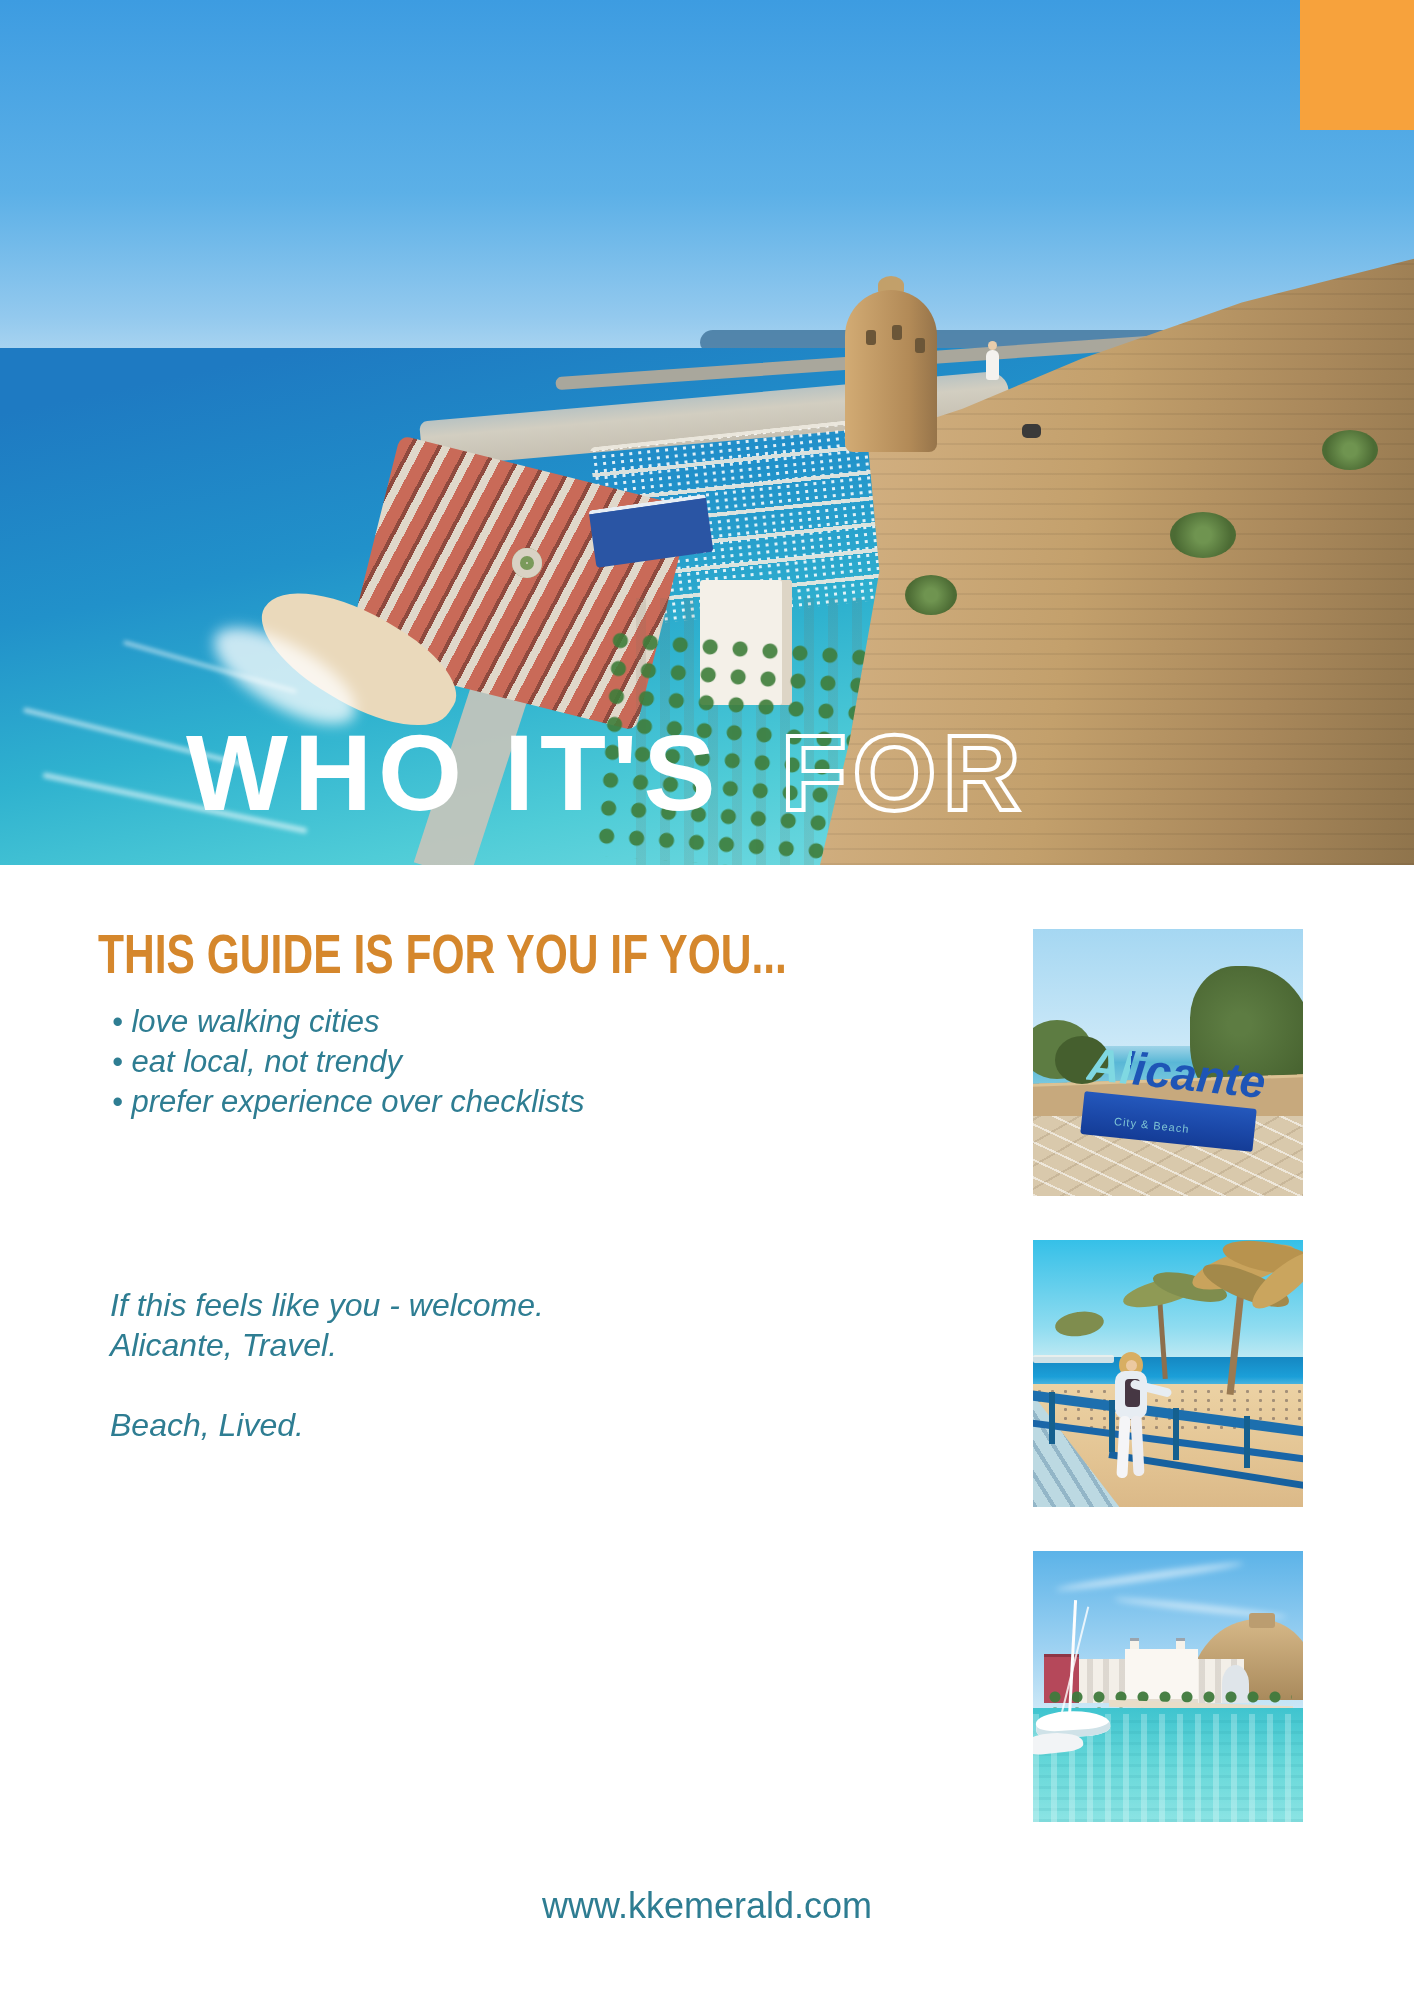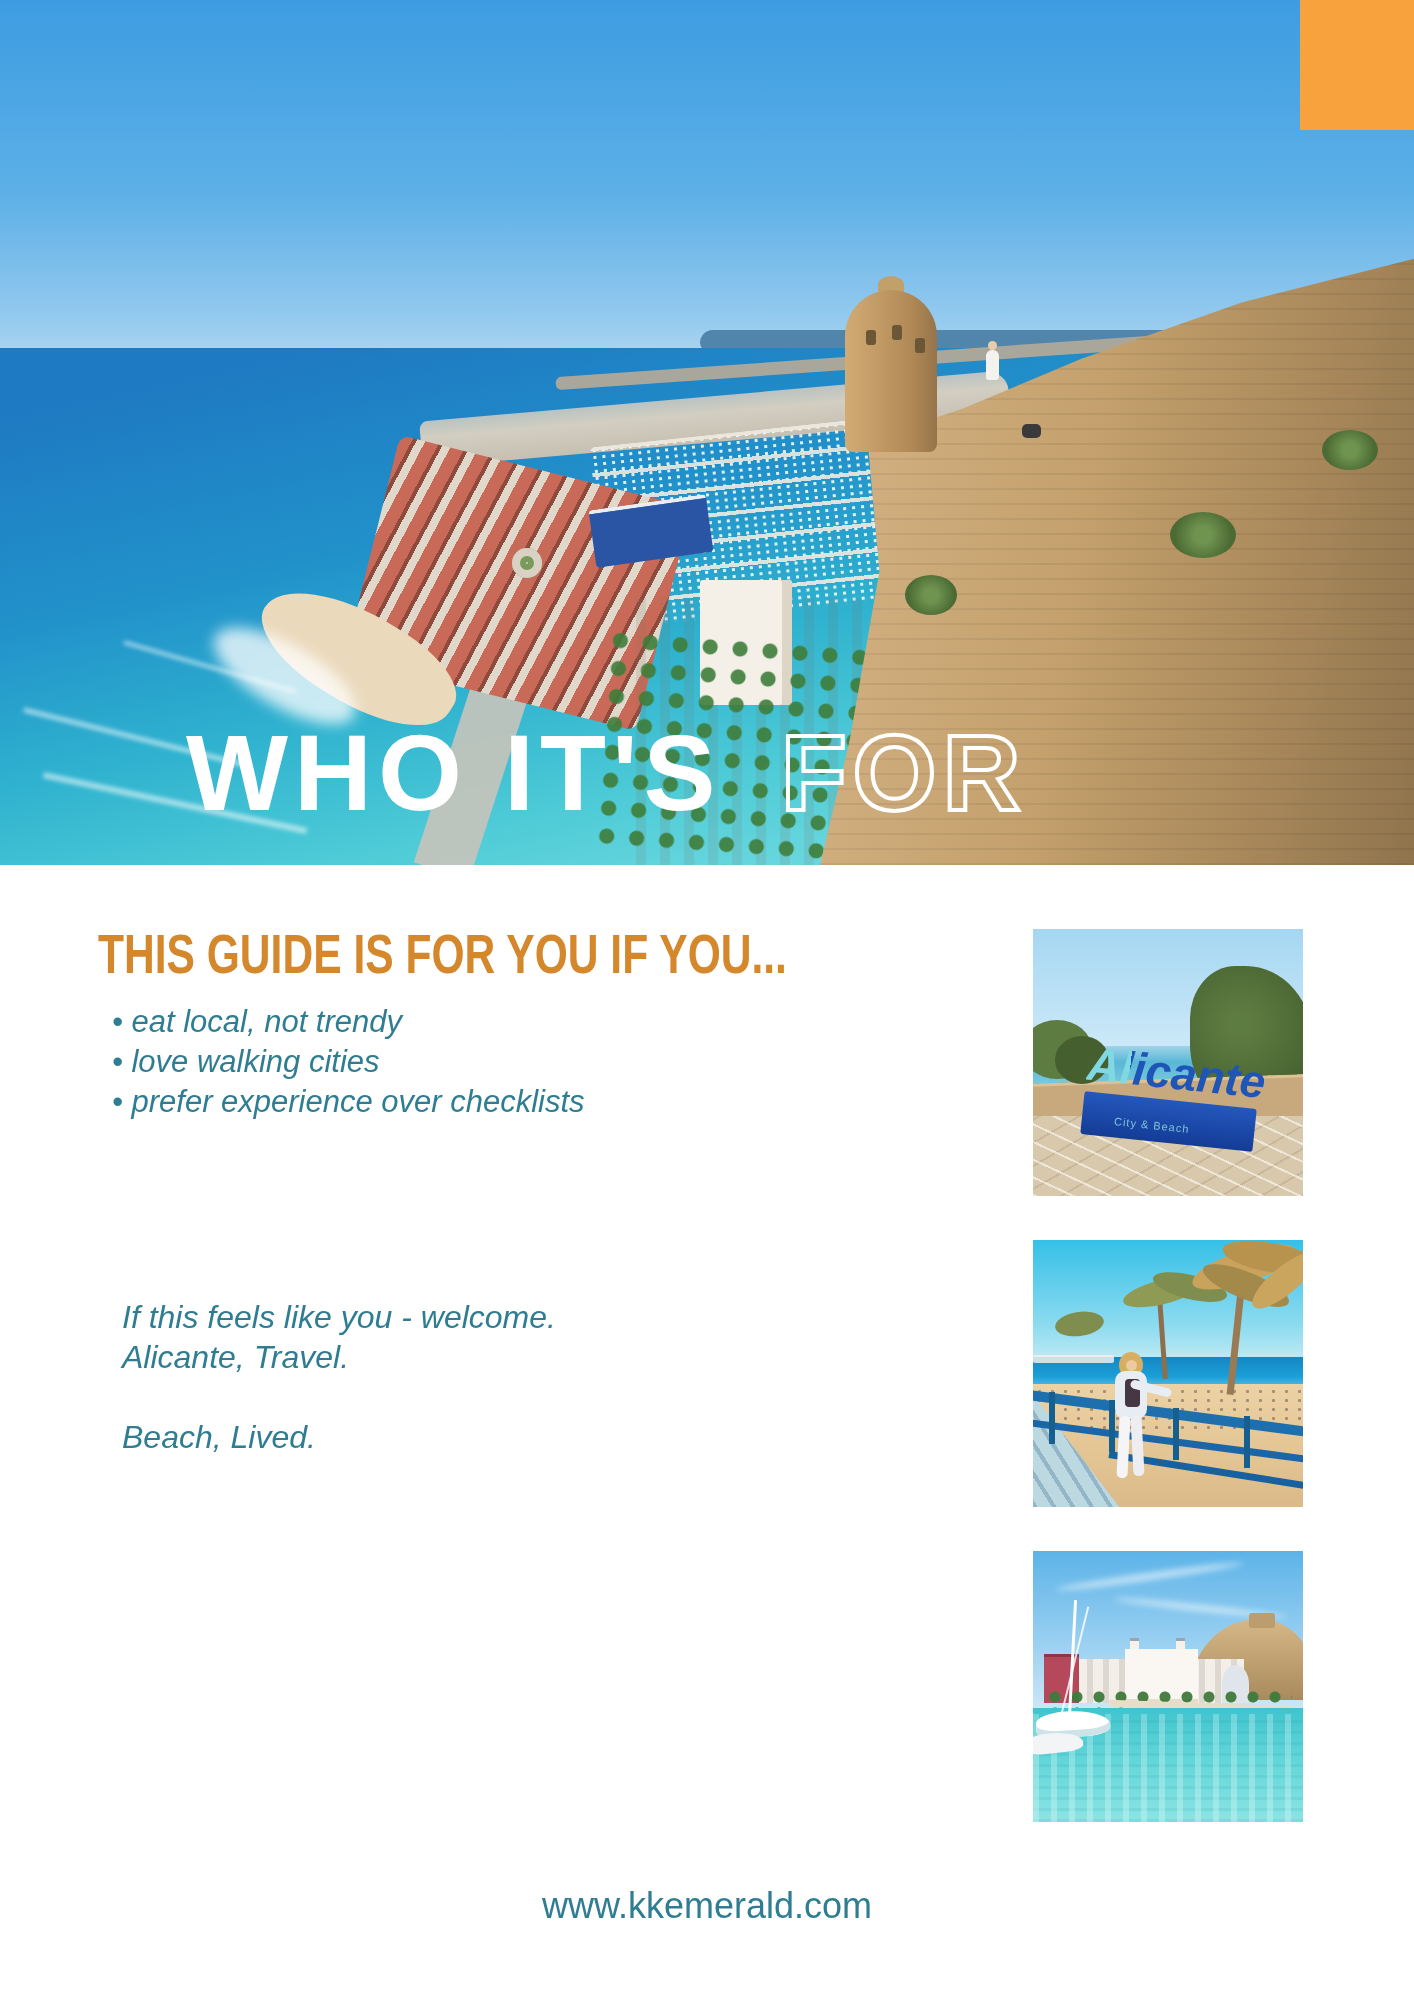--- a/index.html
+++ b/index.html
@@ -76,21 +76,21 @@
   
   .orange-square{position:absolute;left:1300px;top:0;width:114px;height:130px;background:#f7a23c;}
 
   
   .guide-heading{position:absolute;left:98px;top:922px;margin:0;font-size:56px;line-height:1.15;
              font-weight:bold;color:#d5872c;white-space:nowrap;letter-spacing:0px;
              transform:scaleX(.76);transform-origin:left top;}
   .checklist{position:absolute;left:112px;top:1002px;margin:0;padding:0;list-style:none;
              font-size:31px;font-style:italic;color:#2e7d92;line-height:40px;}
   .checklist li::before{content:"• ";color:#2e7d92;}
-  .closing{position:absolute;left:106px;top:1281px;margin:16px;font-size:32px;font-style:italic;
+  .closing{position:absolute;left:106px;top:1281px;margin:4px;font-size:32px;font-style:italic;
              color:#2e7d92;line-height:40px;}
   .signature{margin:40px 0 0 0;}
 
   
   .photo{position:absolute;left:1033px;width:270px;overflow:hidden;background:#bfe3f5;}
   .photo1{top:929px;height:267px;}
   .photo2{top:1240px;height:267px;}
   .photo3{top:1551px;height:271px;}
   .photo *{position:absolute;}
 
@@ -218,22 +218,22 @@
     <div class="person-sit"></div>
     <div class="hero-title"><span>WHO IT'S</span><span class="outline">FOR</span>
     </div>
   </div>
 
   <div class="orange-square"></div>
 
   <h2 class="guide-heading">THIS GUIDE IS FOR YOU IF YOU...</h2>
 
   <ul class="checklist">
+    <li>love walking cities</li>
     <li>eat local, not trendy</li>
-    <li>love walking cities</li>
     <li>prefer experience over checklists</li>
   </ul>
 
   <div class="closing">
     <div>If this feels like you - welcome.</div>
     <div>Alicante, Travel.</div>
     <div class="signature">Beach, Lived.</div>
   </div>
 
   <div class="photo photo1">

